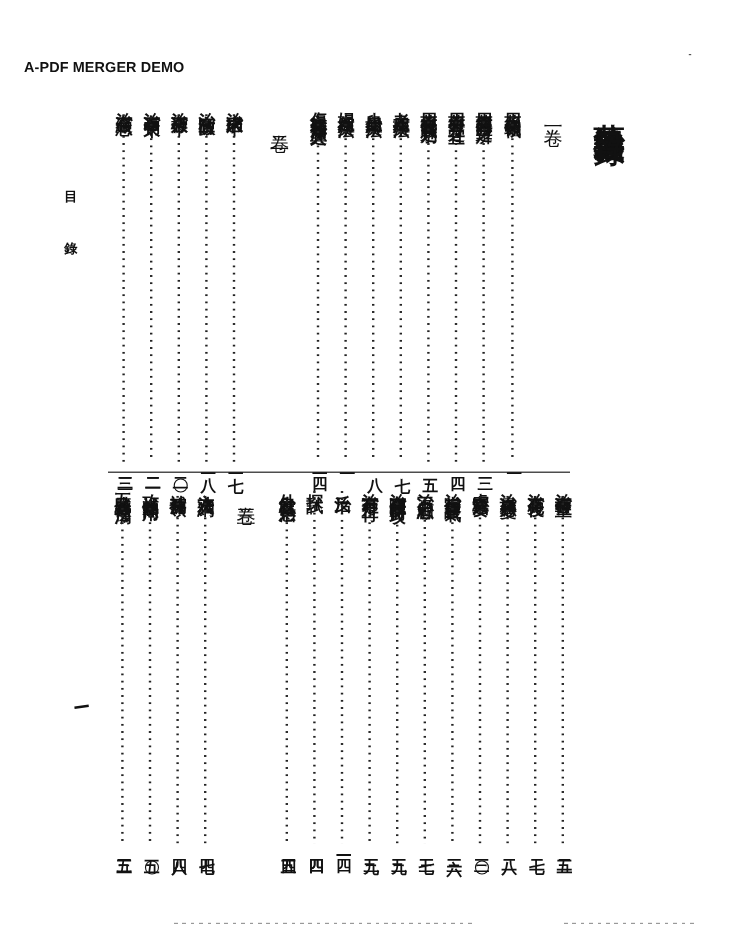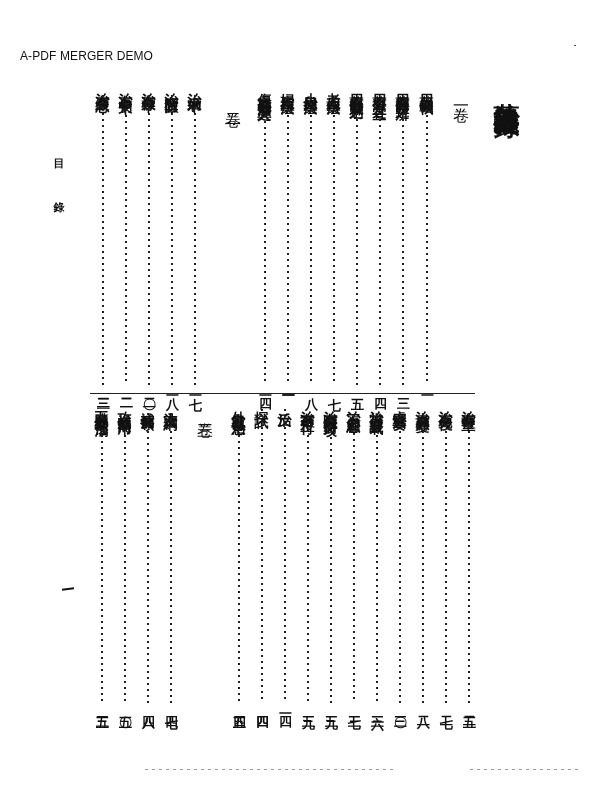--- a/index.html
+++ b/index.html
@@ -1,19 +1,19 @@
 <!DOCTYPE html>
 <html><head>
 <meta charset="utf-8">
 <style>
   html, body { margin:0; padding:0; }
   body { width:612px; height:792px; background:#ffffff; position:relative; overflow:hidden;
          font-family:"DejaVu Serif", serif; color:#111; }
   .watermark { position:absolute; left:20px; top:49px; font-family:"Liberation Sans", sans-serif;
-               font-size:12px; color:#111; letter-spacing:0.1px; }
+               font-size:12px; color:#111; letter-spacing:0.1px;font-weight:bold; }
   .corner-dot { position:absolute; left:574px; top:45px; width:2px; height:1px; background:#555; }
   .title { position:absolute; left:493px; top:82px; writing-mode:vertical-rl; font-size:26px;
            font-weight:bold; letter-spacing:2px; line-height:28px; }
   .side-label { position:absolute; left:50px; writing-mode:vertical-rl; font-size:11px; font-weight:bold; }
   .folio { position:absolute; left:62px; top:588px; width:12px; height:2px; background:#111; transform:rotate(-8deg); }
   .vol { position:absolute; writing-mode:vertical-rl; font-size:16px; letter-spacing:2px; }
   .col { position:absolute; width:18px; display:flex; flex-direction:column; align-items:center; }
   .col .txt { writing-mode:vertical-rl; font-size:14px; font-weight:bold; letter-spacing:2px; line-height:16px; }
   .col .dots { flex:1; width:2px; margin:3px 0;
                background-image:radial-gradient(circle, #222 0.9px, transparent 1.1px);

